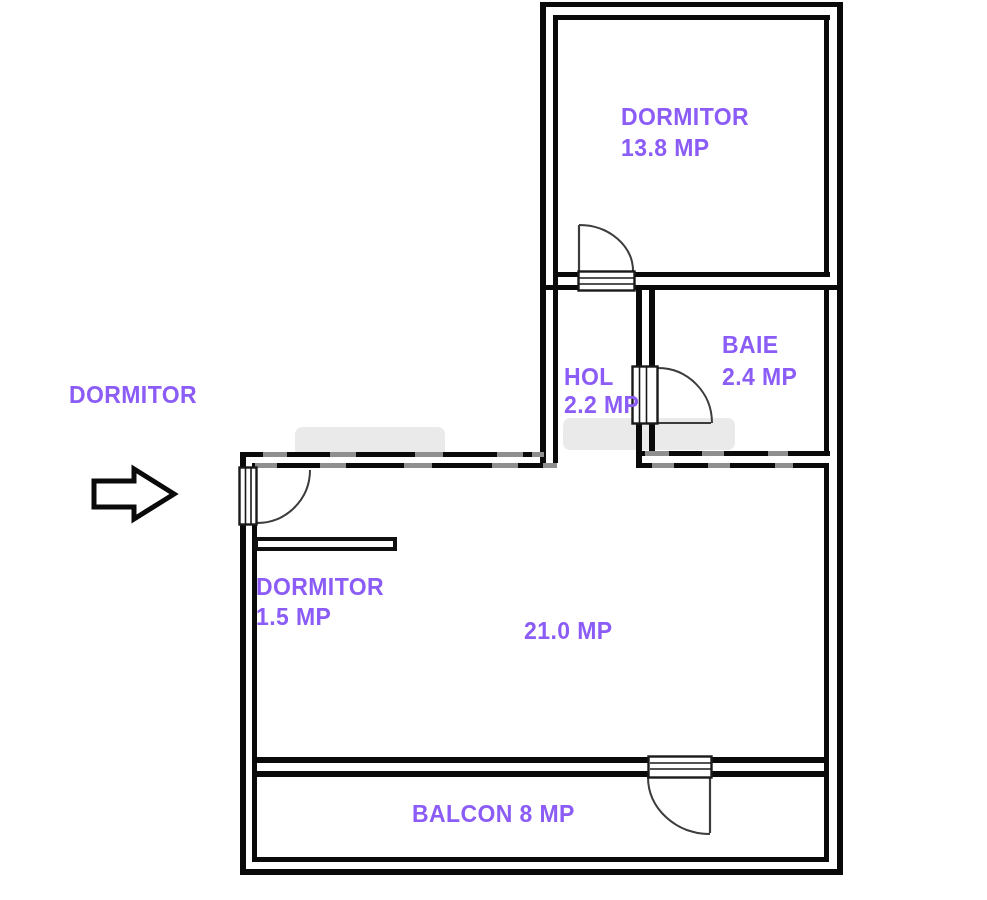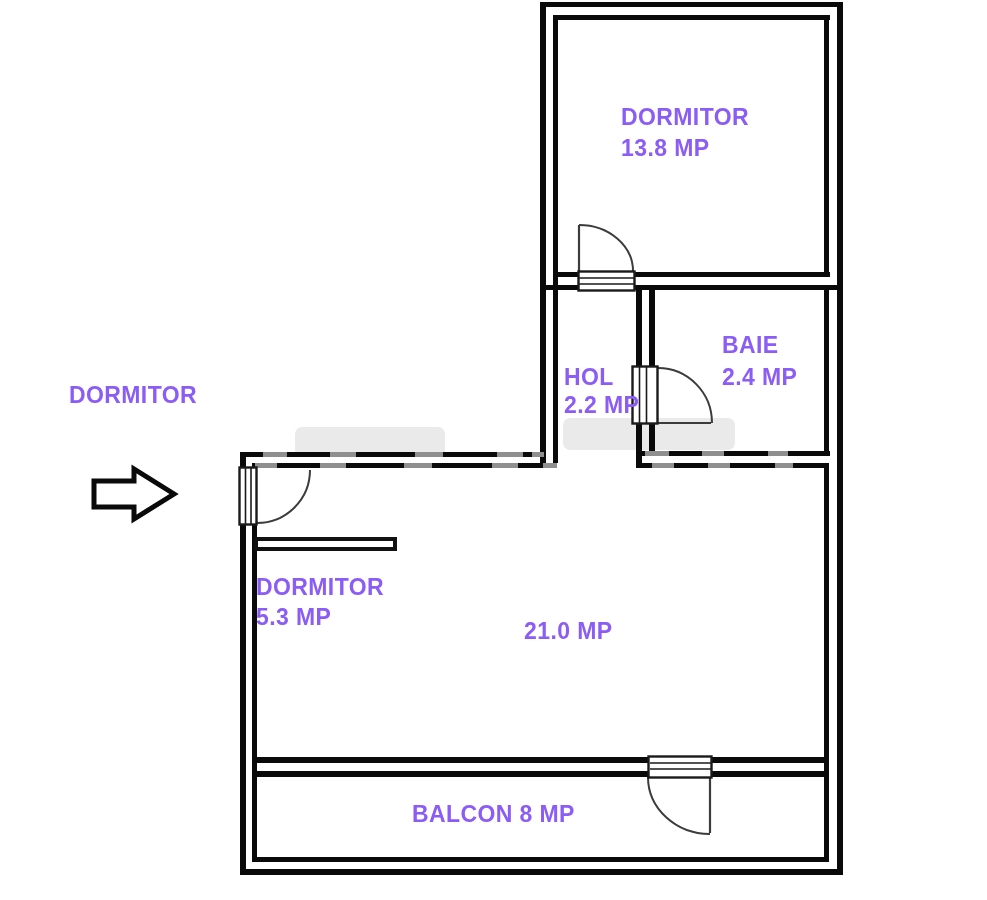--- a/index.html
+++ b/index.html
@@ -131,18 +131,18 @@
   <div class="room-label" style="left:621px;top:134px;">13.8 MP</div>
 
   <div class="room-label" style="left:564px;top:347px;margin-top:16px;">HOL</div>
   <div class="room-label" style="left:564px;top:373px;margin-top:18px;">2.2 MP</div>
 
   <div class="room-label" style="left:722px;top:331px;">BAIE</div>
   <div class="room-label" style="left:722px;top:363px;">2.4 MP</div>
 
 
   <div class="room-label" style="left:256px;top:573px;">DORMITOR</div>
-  <div class="room-label" style="left:256px;top:603px;">5.3 MP</div>
+  <div class="room-label" style="left:256px;top:603px;">1.5 MP</div>
 
   <div class="room-label" style="left:524px;top:617px;">21.0 MP</div>
 
   <div class="room-label" style="left:412px;top:800px;">BALCON 8 MP</div>
 </div>
 
 </body></html>

